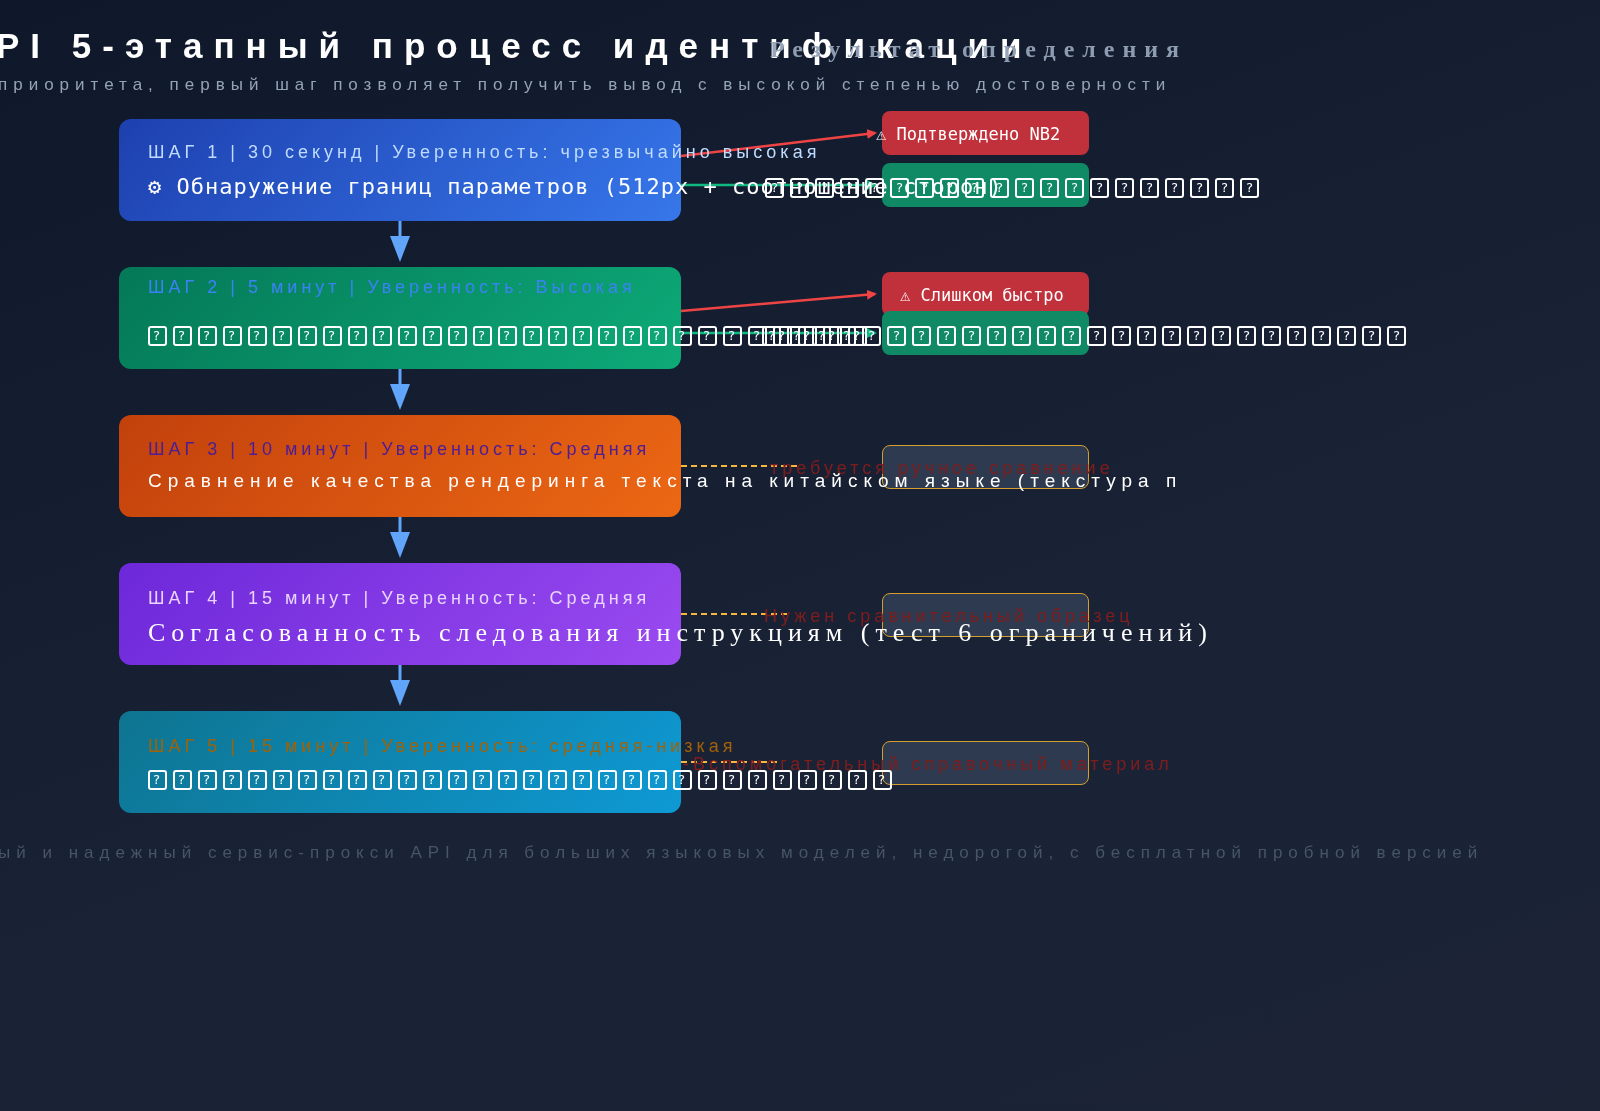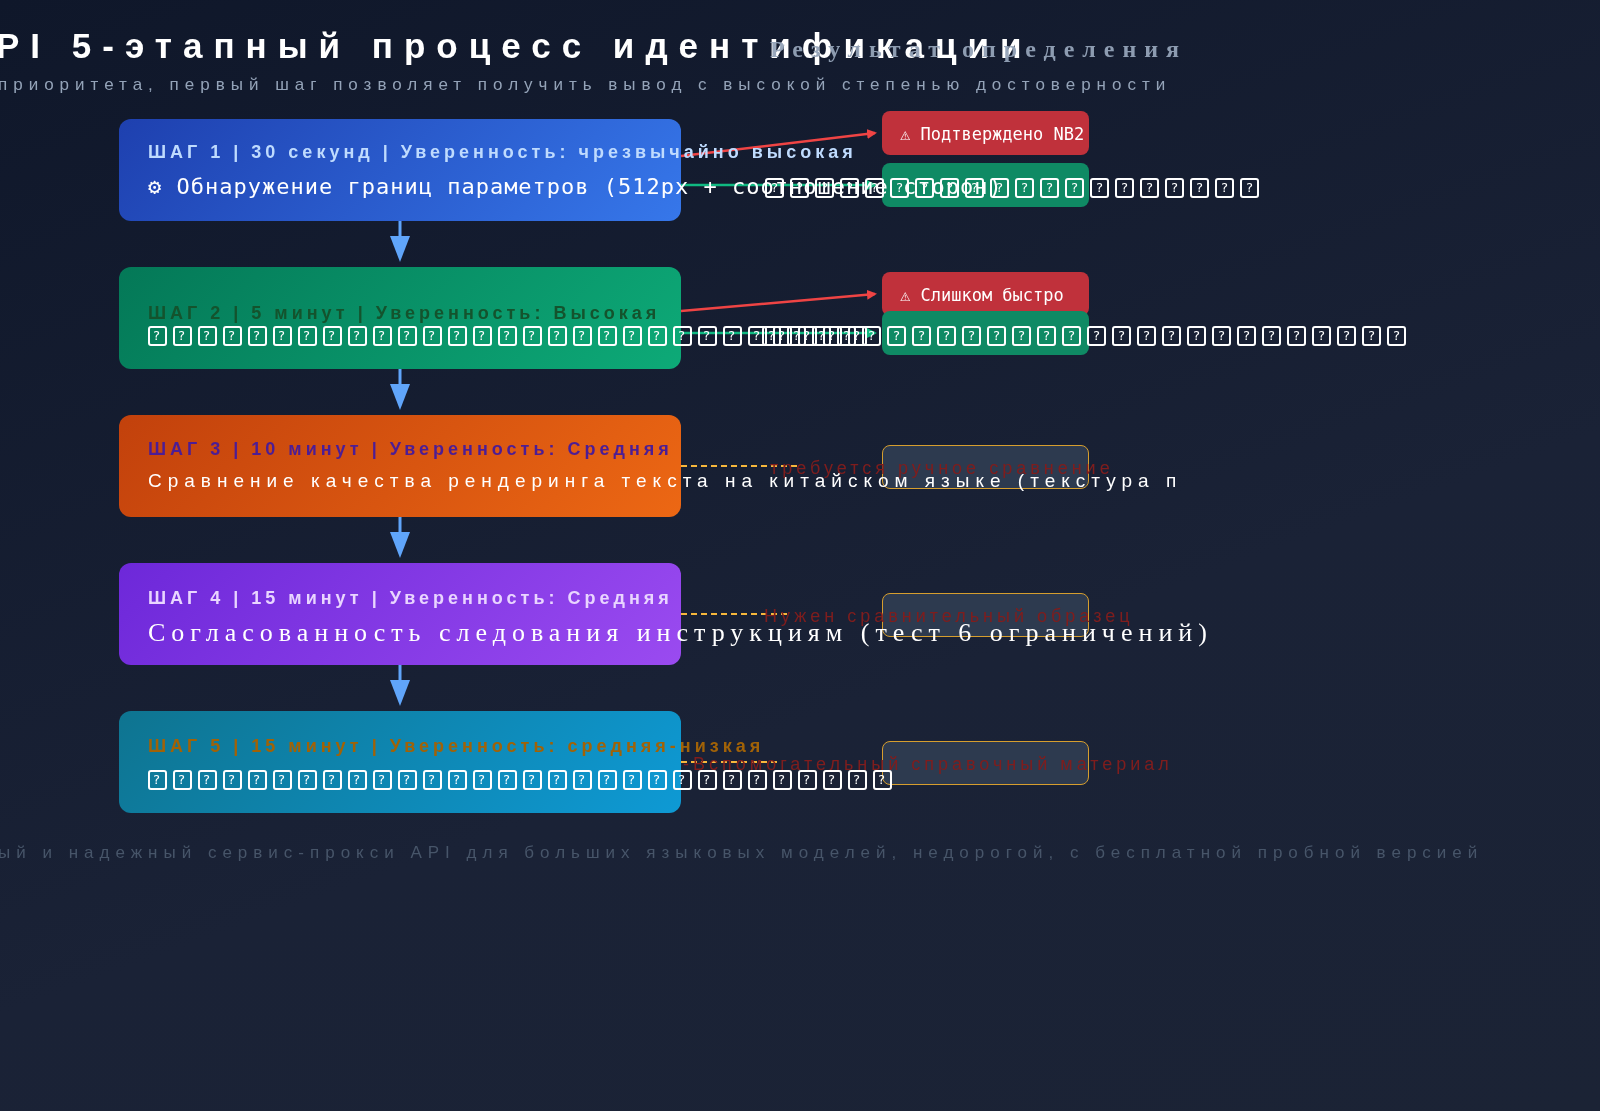--- a/index.html
+++ b/index.html
@@ -29,24 +29,24 @@
     position: absolute; left: 119px; width: 562px; height: 102px; border-radius: 12px;
   }
   .s1 { top: 119px; background: linear-gradient(135deg, #1e40af 0%, #3b82f6 120%); }
   .s2 { top: 267px; background: linear-gradient(135deg, #047857 0%, #10b981 130%); }
   .s3 { top: 415px; background: linear-gradient(135deg, #c2410c 0%, #f97316 130%); }
   .s4 { top: 563px; background: linear-gradient(135deg, #6d28d9 0%, #a855f7 130%); }
   .s5 { top: 711px; background: linear-gradient(135deg, #0e7490 0%, #0ea5e9 130%); }
 
   .step-head {
     position: absolute; left: 148px; font-size: 18px; letter-spacing: 4px;
-    font-family: "Liberation Sans", sans-serif; white-space: nowrap; font-weight: bold;
+    font-family: "Liberation Sans", sans-serif; white-space: nowrap;
   }
   .h1 { top: 142px; color: #bfdbfe; }
-  .h2 { top: 303px; color: #14532d; }
+  .h2 { top: 277px; color: #3b82f6; }
   .h3 { top: 439px; color: #4c1d95; }
   .h4 { top: 588px; color: #e9d5ff; }
   .h5 { top: 736px; color: #a16207; }
 
   .step-body {
     position: absolute; left: 148px; font-size: 22px; color: #ffffff; white-space: nowrap;
   }
   .b1 { top: 174px; font-family: "DejaVu Sans Mono", monospace; letter-spacing: 1px; }
   .b2 { top: 322px; font-family: "DejaVu Sans Mono", monospace; letter-spacing: 2px; }
   .b3 { top: 470px; font-family: "Liberation Sans", sans-serif; letter-spacing: 6px; font-size: 19px; }
@@ -128,21 +128,21 @@
   <line x1="681" y1="185" x2="875" y2="185" stroke="#10b981" stroke-width="2.5" marker-end="url(#mk-green)"></line>
 
   <line x1="681" y1="311" x2="875" y2="294" stroke="#ef4444" stroke-width="2.5" marker-end="url(#mk-red)"></line>
   <line x1="681" y1="333" x2="875" y2="333" stroke="#10b981" stroke-width="2.5" marker-end="url(#mk-green)"></line>
 
   <line x1="681" y1="466" x2="800" y2="466" stroke="#f6b73c" stroke-width="2" stroke-dasharray="6,4"></line>
   <line x1="681" y1="614" x2="790" y2="614" stroke="#f6b73c" stroke-width="2" stroke-dasharray="6,4"></line>
   <line x1="681" y1="762" x2="780" y2="762" stroke="#f6b73c" stroke-width="2" stroke-dasharray="6,4"></line>
 </svg>
 
-<div class="badge-text" style="left:900px; top:124px;text-align:right;">⚠ Подтверждено NB2</div>
+<div class="badge-text" style="left:876px; top:124px;text-align:right;">⚠ Подтверждено NB2</div>
 <div class="badge-text" style="left:900px; top:285px;">⚠ Слишком быстро</div>
 
 <div class="step-head h1">ШАГ 1 | 30 секунд | Уверенность: чрезвычайно высокая</div>
 <div class="step-head h2">ШАГ 2 | 5 минут | Уверенность: Высокая</div>
 <div class="step-head h3">ШАГ 3 | 10 минут | Уверенность: Средняя</div>
 <div class="step-head h4">ШАГ 4 | 15 минут | Уверенность: Средняя</div>
 <div class="step-head h5">ШАГ 5 | 15 минут | Уверенность: средняя-низкая</div>
 
 <div class="step-body b1">⚙ Обнаружение границ параметров (512px + соотношение сторон)</div>
 <div class="step-body b2"><span class="glyphbox">?</span><span class="glyphbox">?</span><span class="glyphbox">?</span><span class="glyphbox">?</span><span class="glyphbox">?</span><span class="glyphbox">?</span><span class="glyphbox">?</span><span class="glyphbox">?</span><span class="glyphbox">?</span><span class="glyphbox">?</span><span class="glyphbox">?</span><span class="glyphbox">?</span><span class="glyphbox">?</span><span class="glyphbox">?</span><span class="glyphbox">?</span><span class="glyphbox">?</span><span class="glyphbox">?</span><span class="glyphbox">?</span><span class="glyphbox">?</span><span class="glyphbox">?</span><span class="glyphbox">?</span><span class="glyphbox">?</span><span class="glyphbox">?</span><span class="glyphbox">?</span><span class="glyphbox">?</span><span class="glyphbox">?</span><span class="glyphbox">?</span><span class="glyphbox">?</span><span class="glyphbox">?</span></div>

